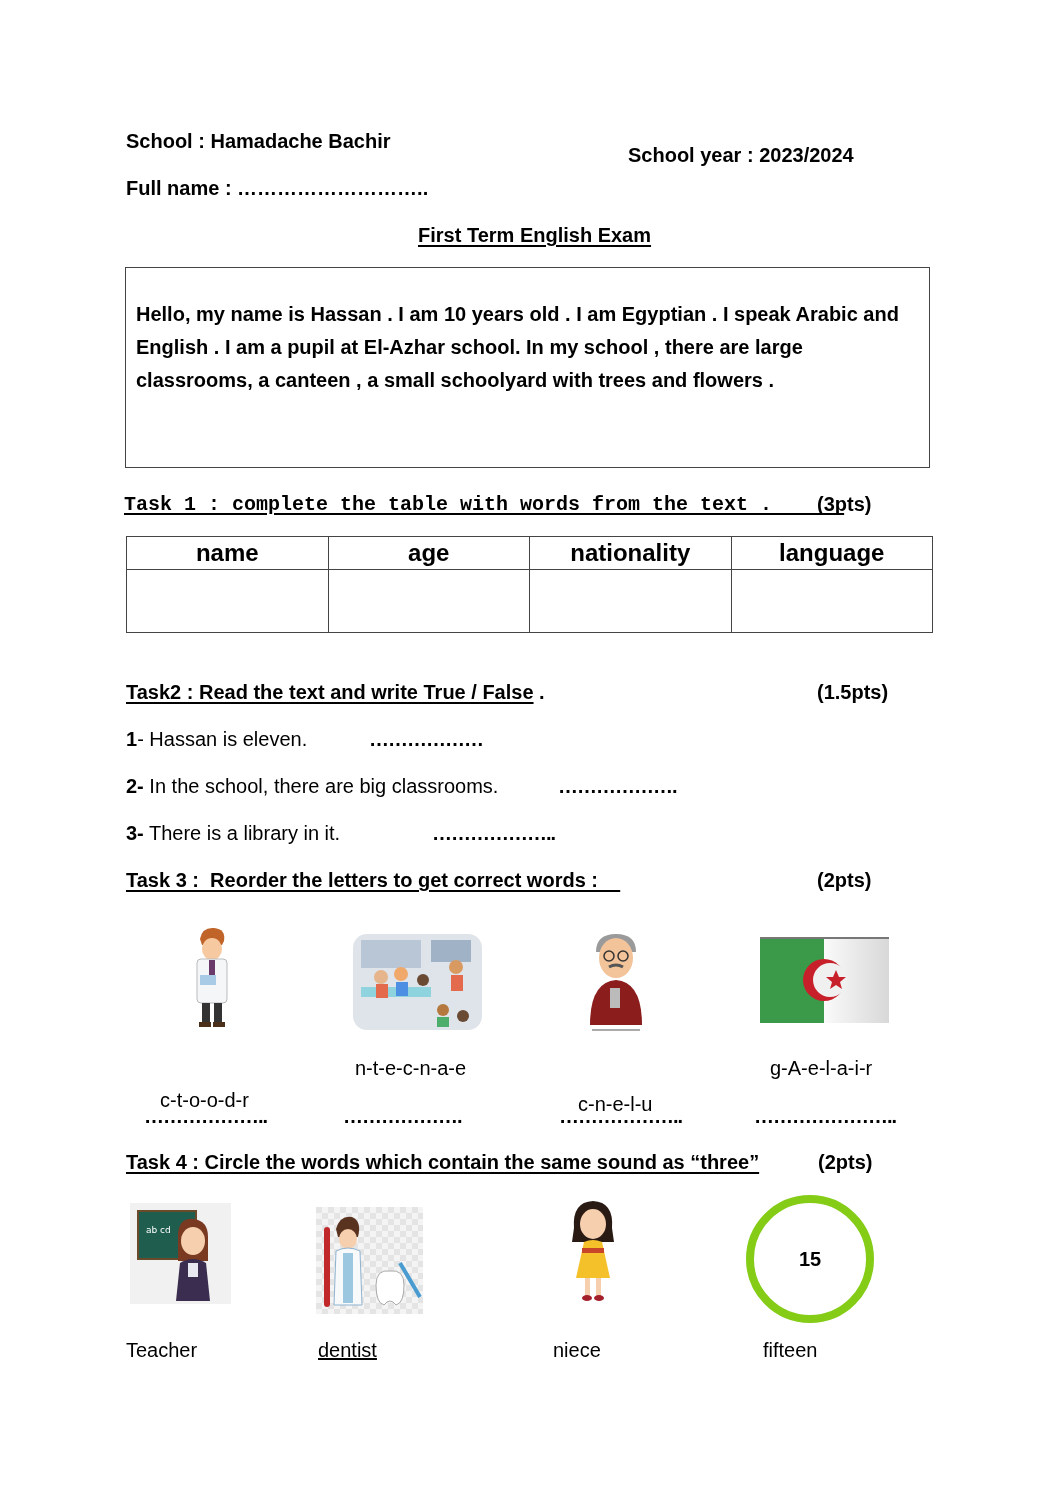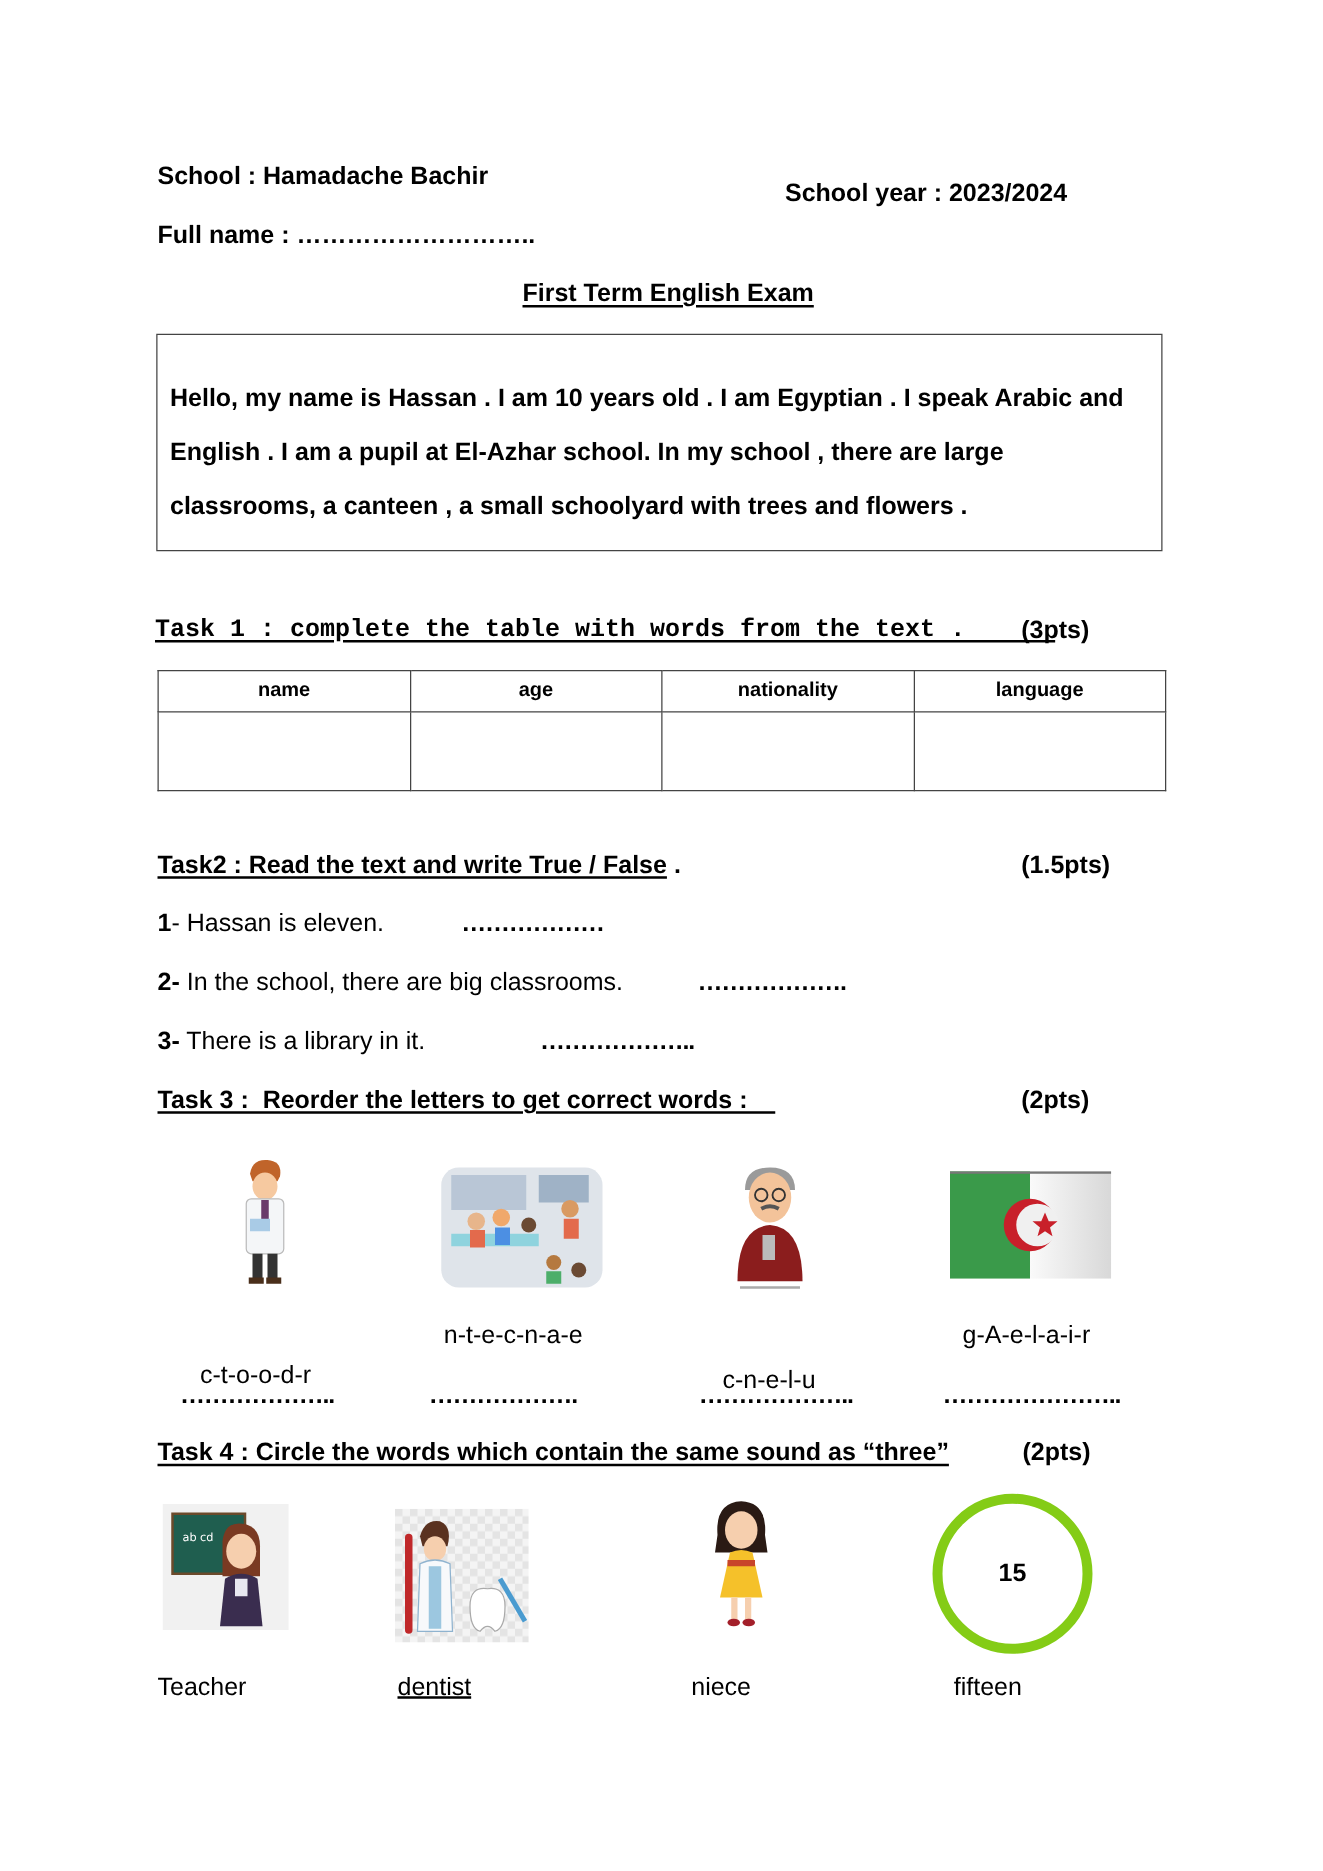--- a/index.html
+++ b/index.html
@@ -3,25 +3,25 @@
 <meta charset="utf-8">
 <style>
   html, body { margin:0; padding:0; background:#fff; }
   body { width:1058px; height:1497px; position:relative; overflow:hidden;
          font-family:"Liberation Sans", sans-serif; color:#000; }
   .abs { position:absolute; }
   .b { font-weight:bold; }
   .u { text-decoration:underline; text-underline-offset:3px; }
   .t20 { font-size:20px; }
   .pts { font-size:20px; font-weight:bold; }
-  .passage { position:absolute; left:125px; top:267px; width:805px; height:174px;
+  .passage { position:absolute; left:125px; top:267px; width:805px; height:201px;
              border:1.5px solid #444; box-sizing:border-box; padding:30px 10px 0 10px;
-             font-size:20px; font-weight:bold; line-height:43px; }
+             font-size:20px; font-weight:bold; line-height:33px; }
   table.t1 { position:absolute; left:126px; top:536px; width:807px; border-collapse:collapse; }
-  table.t1 th, table.t1 td { border:1.5px solid #444; width:25%; text-align:center; font-size:16px; }
+  table.t1 th, table.t1 td { border:1.5px solid #444; width:25%; text-align:center; font-size:24px; }
   table.t1 th { height:30px; font-weight:bold; }
   table.t1 td { height:60px; }
   .item { font-size:20px; }
   .dots { font-weight:bold; letter-spacing:-1px; }
   .img { position:absolute; }
   .scr { position:absolute; font-size:20px; }
   .circle { position:absolute; left:746px; top:1195px; width:128px; height:128px;
             border:8px solid #84cc16; border-radius:50%; box-sizing:border-box;
             display:flex; align-items:center; justify-content:center; font-weight:bold; font-size:20px; }
 </style>

